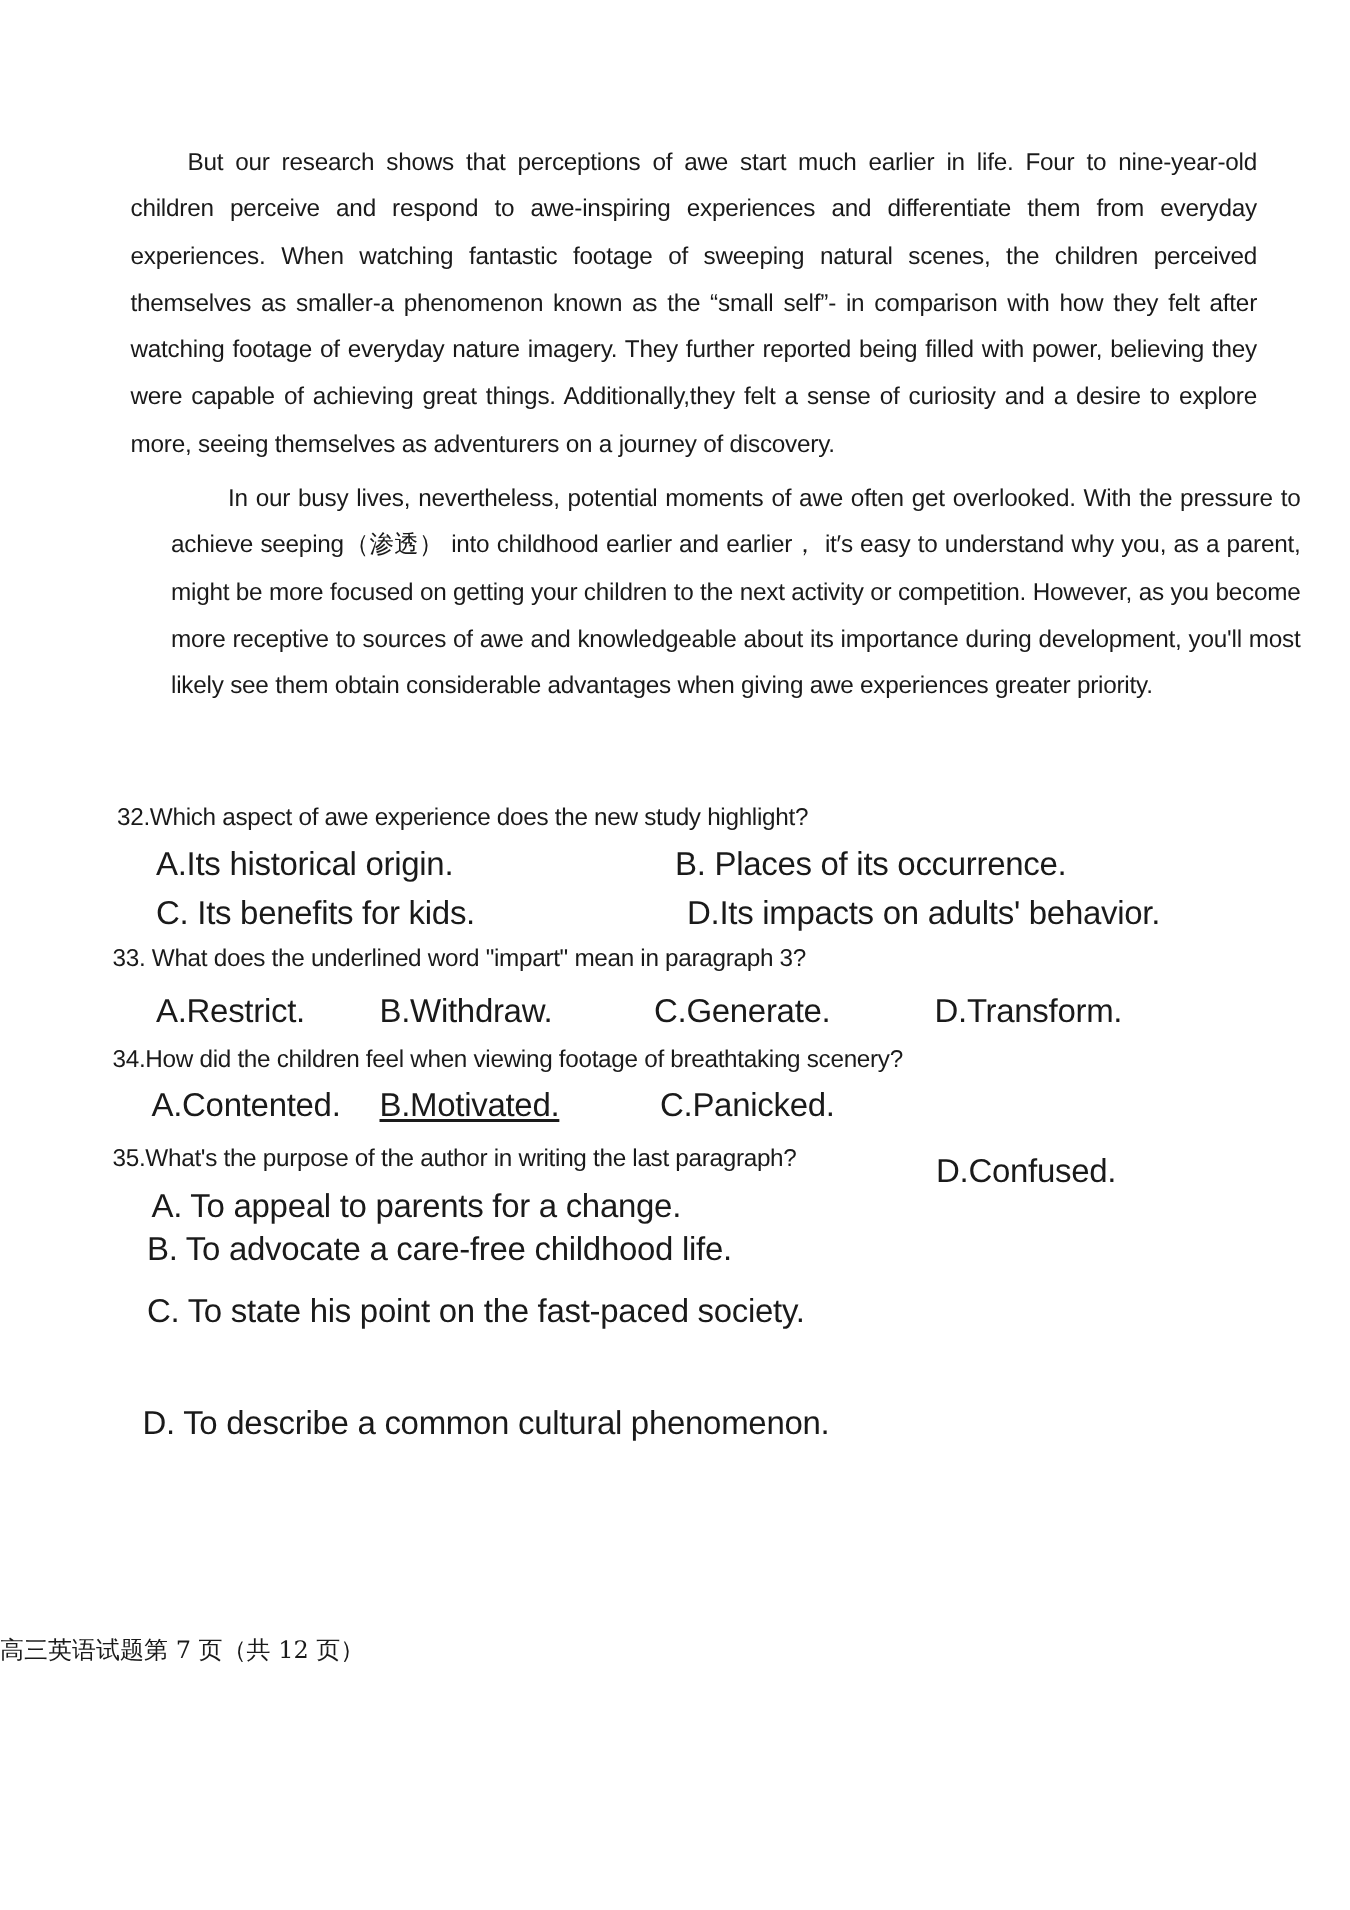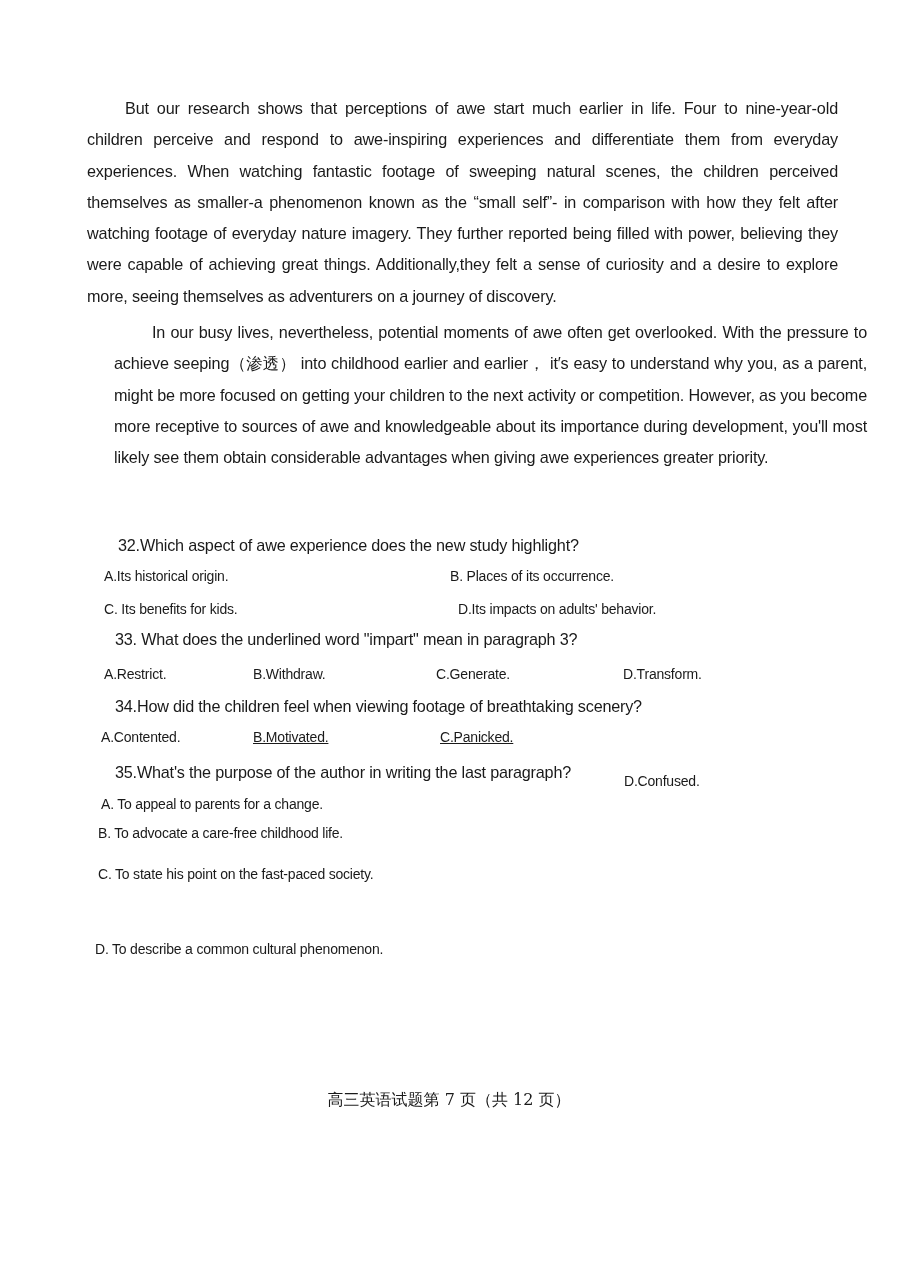--- a/index.html
+++ b/index.html
@@ -6,24 +6,24 @@
   body { width: 900px; height: 1273px; position: relative; overflow: hidden;
          font-family: "Liberation Sans", sans-serif; color: #1a1a1a; }
   .page { position: absolute; left: 0; top: 0; width: 900px; height: 1273px; }
   .para { position: absolute; left: 77px; width: 751px; font-size: 16.2px;
           line-height: 31.3px; text-align: justify; text-indent: 38px; margin: 0;
           font-family: "Liberation Sans Narrow", "Liberation Sans", sans-serif;
           letter-spacing: -0.15px; }
   #p1 { top: 93px; margin-left: 10px; }
   #p2 { top: 317px; left: 75px; width: 753px; margin-left: 39px; }
   .q { position: absolute; font-size: 16.2px; line-height: 20px; white-space: nowrap;
-       font-family: "Liberation Sans", sans-serif; letter-spacing: -0.2px; margin-left: 40px; }
-  .opt { position: absolute; font-size: 14px; line-height: 20px; white-space: nowrap;
+       font-family: "Liberation Sans", sans-serif; letter-spacing: -0.2px; }
+  .opt { position: absolute; font-size: 22px; line-height: 20px; white-space: nowrap;
          font-family: "Liberation Sans", sans-serif; letter-spacing: -0.2px; }
-  .footer { position: absolute; top: 1090px; left: 0; width: 898px; text-align: center;
+  .footer { position: absolute; top: 1090px; left: 0; width: 898px; text-align: left;
             font-family: "DejaVu Serif", serif; font-size: 16px; color: #1a1a1a; }
 </style>
 </head>
 <body>
 
 <div class="page">
 
   <p class="para" id="p1">But our research shows that perceptions of awe start much earlier in life. Four to nine-year-old children perceive and respond to awe-inspiring experiences and differentiate them from everyday experiences. When watching fantastic footage of sweeping natural scenes, the children perceived themselves as smaller-a phenomenon known as the “small self”- in comparison with how they felt after watching footage of everyday nature imagery. They further reported being filled with power, believing they were capable of achieving great things. Additionally,they felt a sense of curiosity and a desire to explore more, seeing themselves as adventurers on a journey of discovery.</p>
   <p class="para" id="p2">In our busy lives, nevertheless, potential moments of awe often get overlooked. With the pressure to achieve seeping（渗透） into childhood earlier and earlier， it′s easy to understand why you, as a parent, might be more focused on getting your children to the next activity or competition. However, as you become more receptive to sources of awe and knowledgeable about its importance during development, you'll most likely see them obtain considerable advantages when giving awe experiences greater priority.</p>
 
@@ -35,21 +35,21 @@
 
   <div class="q" style="top:629px; left:75px;">33. What does the underlined word "impart" mean in paragraph 3?</div>
   <div class="opt" style="top:664px; left:104px;">A.Restrict.</div>
   <div class="opt" style="top:664px; left:253px;text-align:center;">B.Withdraw.</div>
   <div class="opt" style="top:664px; left:436px;">C.Generate.</div>
   <div class="opt" style="top:664px; left:623px;">D.Transform.</div>
 
   <div class="q" style="top:696px; left:75px;">34.How did the children feel when viewing footage of breathtaking scenery?</div>
   <div class="opt" style="top:727px; left:101px;">A.Contented.</div>
   <div class="opt" style="top:727px; left:253px;text-decoration:underline;">B.Motivated.</div>
-  <div class="opt" style="top:727px; left:440px;text-decoration:underline;">C.Panicked.</div>
+  <div class="opt" style="top:727px; left:440px;">C.Panicked.</div>
   <div class="opt" style="top:727px; left:624px;margin-top:44px;">D.Confused.</div>
 
   <div class="q" style="top:762px; left:75px;">35.What's the purpose of the author in writing the last paragraph?</div>
   <div class="opt" style="top:794px; left:101px;">A. To appeal to parents for a change.</div>
   <div class="opt" style="top:823px; left:98px;">B. To advocate a care-free childhood life.</div>
   <div class="opt" style="top:864px; left:98px;">C. To state his point on the fast-paced society.</div>
   <div class="opt" style="top:891px; left:95px;margin-top:48px;">D. To describe a common cultural phenomenon.</div>
 
   <div class="footer">高三英语试题第 7 页（共 12 页）</div>
 </div>

